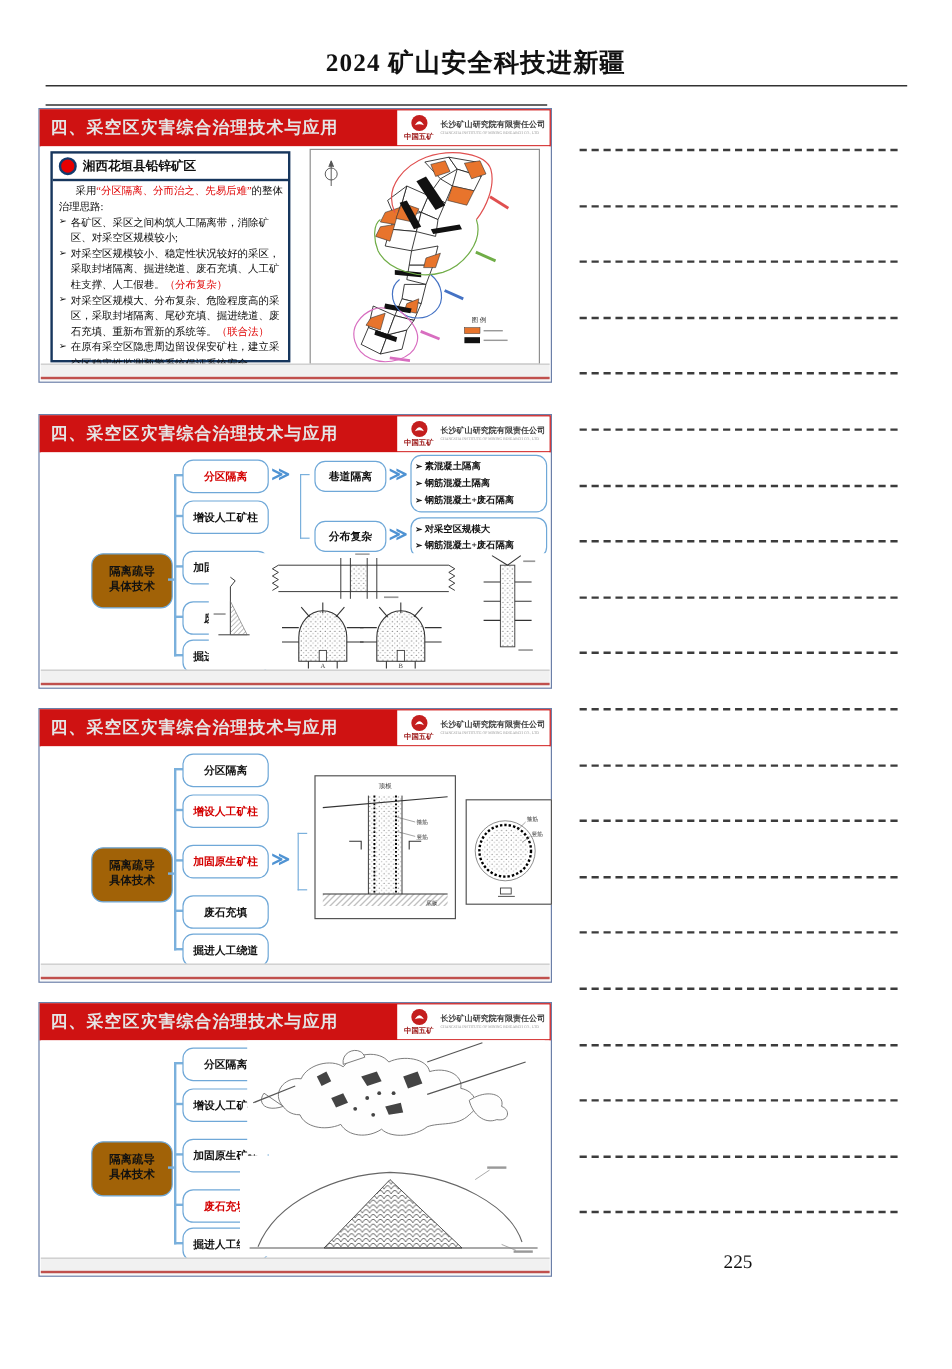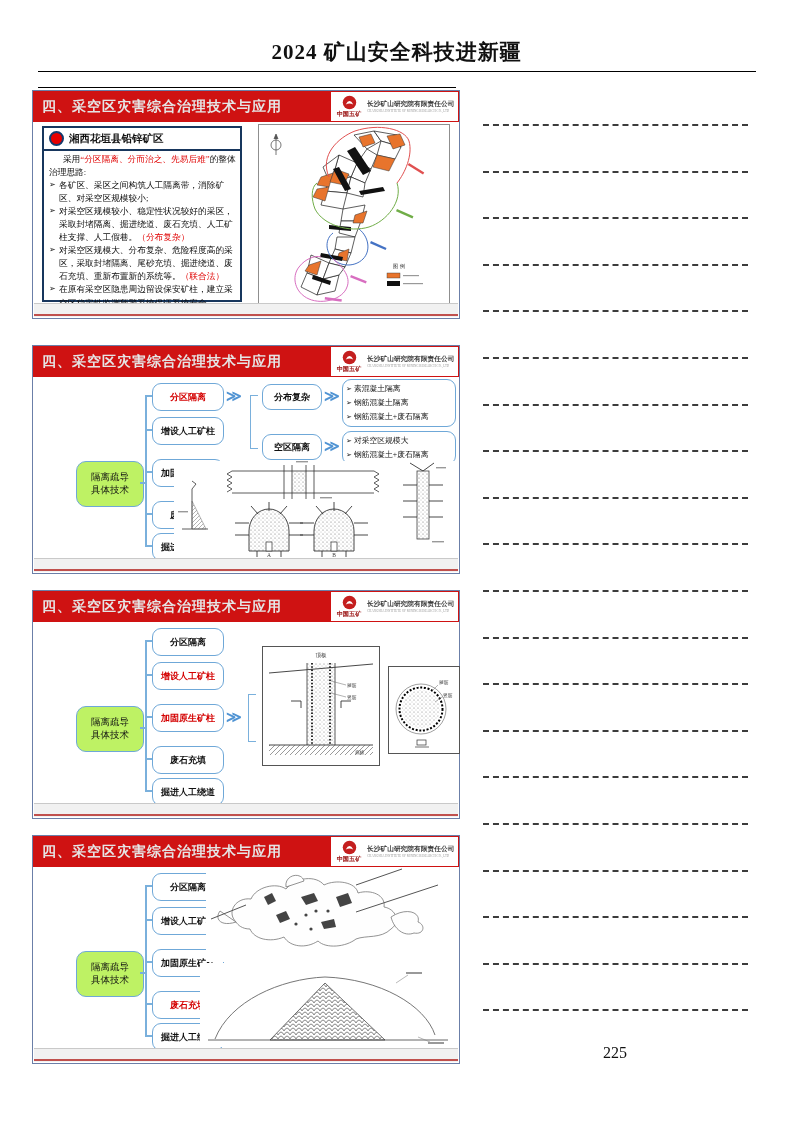--- a/index.html
+++ b/index.html
@@ -34,31 +34,31 @@
   .dot{width:11px;height:11px;border-radius:50%;background:#e60000;border:2.5px solid #123a6d;flex:0 0 auto;}
   .s1-text{padding:2px 4px 0 5px;font-size:8.7px;line-height:1.5;font-weight:normal;color:#0d0d0d;}
   .s1-text p{margin:0;text-indent:1.6em;}
   .b-item{position:relative;padding-left:10px;}
   .blt{position:absolute;left:0;top:0;font-size:8px;}
   .rd{color:#e00000;}
   .map-panel{position:absolute;left:224px;top:2px;width:192px;height:180px;border:1px solid #8f8f8f;background:#fff;box-sizing:border-box;}
   
   .fc-root{position:absolute;left:42px;top:84px;width:66px;height:44px;border:1.6px solid #6fa8d8;border-radius:10px;
            display:flex;flex-direction:column;align-items:center;justify-content:center;
-           font-size:9.5px;font-weight:normal;line-height:1.35;background:#bef264;}
+           font-size:9.5px;font-weight:bold;line-height:1.35;background:#a16207;}
   .fc-box{position:absolute;left:118px;width:70px;height:26px;border:1.6px solid #6fa8d8;border-radius:9px;
           display:flex;align-items:center;justify-content:center;font-size:9px;font-weight:bold;background:#fff;white-space:nowrap;}
   .fc-box.hl{color:#d40000;}
   .fc-line{position:absolute;background:#7ab0dc;}
   .chev{position:absolute;color:#4f93d3;font-size:15px;font-weight:bold;font-family:"Liberation Sans",sans-serif;line-height:1;}
   .brkt{position:absolute;width:8px;border:1.6px solid #7ab0dc;border-right:none;box-sizing:border-box;}
   .br-box{position:absolute;left:228px;width:58px;height:24px;border:1.6px solid #6fa8d8;border-radius:9px;
           display:flex;align-items:center;justify-content:center;font-size:9px;font-weight:bold;background:#fff;}
   .gb{position:absolute;left:308px;width:114px;border:1.6px solid #6fa8d8;border-radius:9px;padding:2px 3px;background:#fff;box-sizing:border-box;}
-  .gb-line{font-size:7.8px;font-weight:normal;line-height:13px;white-space:nowrap;}
+  .gb-line{font-size:7.8px;font-weight:bold;line-height:13px;white-space:nowrap;}
   .gb-line .blt2{font-size:7px;margin-right:2px;}
   .frame{position:absolute;background:#fff;}
   
   .note-line{position:absolute;left:483px;width:265px;border-top:2px dashed #3c3c3c;}
 </style>
 </head>
 <body>
 
 <div class="page">
 
@@ -206,22 +206,22 @@
       <div class="fc-line" style="left:111px;top:136px;width:8px;height:1.6px"></div>
       <div class="fc-line" style="left:111px;top:168px;width:8px;height:1.6px"></div>
       <div class="fc-box hl" style="top:6px">分区隔离</div>
       <div class="fc-box" style="top:40px">增设人工矿柱</div>
       <div class="fc-box" style="top:82px">加固原生矿柱</div>
       <div class="fc-box" style="top:124px">废石充填</div>
       <div class="fc-box" style="top:156px">掘进人工绕道</div>
 
       <span class="chev" style="left:192px;top:11px">≫</span>
       <div class="brkt" style="left:216px;top:18px;height:54px"></div>
-      <div class="br-box" style="top:7px">分布复杂</div>
-      <div class="br-box" style="top:57px">空区隔离</div>
+      <div class="br-box" style="top:7px">巷道隔离</div>
+      <div class="br-box" style="top:57px">分布复杂</div>
       <span class="chev" style="left:290px;top:11px">≫</span>
       <span class="chev" style="left:290px;top:61px">≫</span>
 
       <div class="gb" style="top:2px">
         <div class="gb-line"><span class="blt2">➢</span><span>素混凝土隔离</span></div>
         <div class="gb-line"><span class="blt2">➢</span><span>钢筋混凝土隔离</span></div>
         <div class="gb-line"><span class="blt2">➢</span><span>钢筋混凝土+废石隔离</span></div>
       </div>
       <div class="gb" style="top:54px">
         <div class="gb-line"><span class="blt2">➢</span><span>对采空区规模大</span></div>

